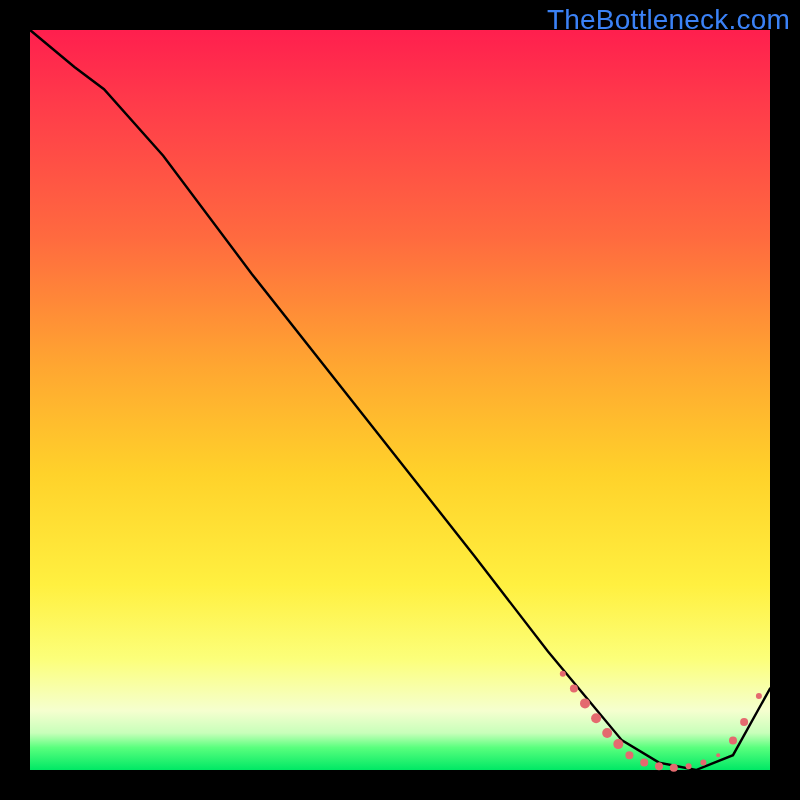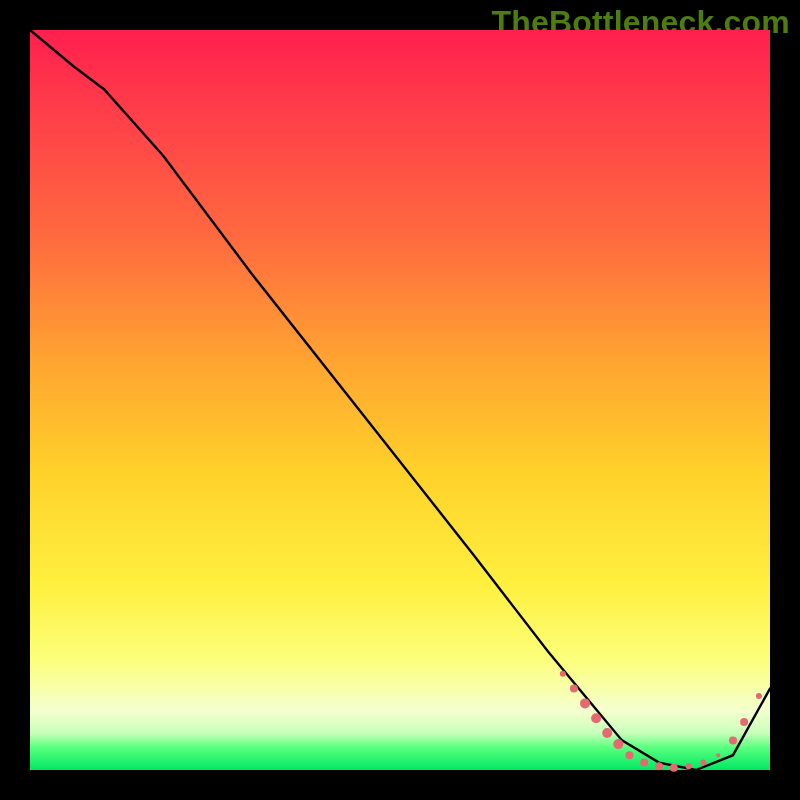--- a/index.html
+++ b/index.html
@@ -16,23 +16,23 @@
     left: 0;
     top: 0;
     width: 800px;
     height: 800px;
     background: #000;
   }
   .watermark {
     position: absolute;
     top: 4px;
     right: 10px;
-    color: #4d7c0f;
-    font-size: 32px;
-    font-weight: 700;
+    color: #3b82f6;
+    font-size: 28px;
+    font-weight: 400;
     letter-spacing: 0.2px;
     user-select: none;
   }
   .plot-area {
     position: absolute;
     left: 30px;
     top: 30px;
     width: 740px;
     height: 740px;
   }

